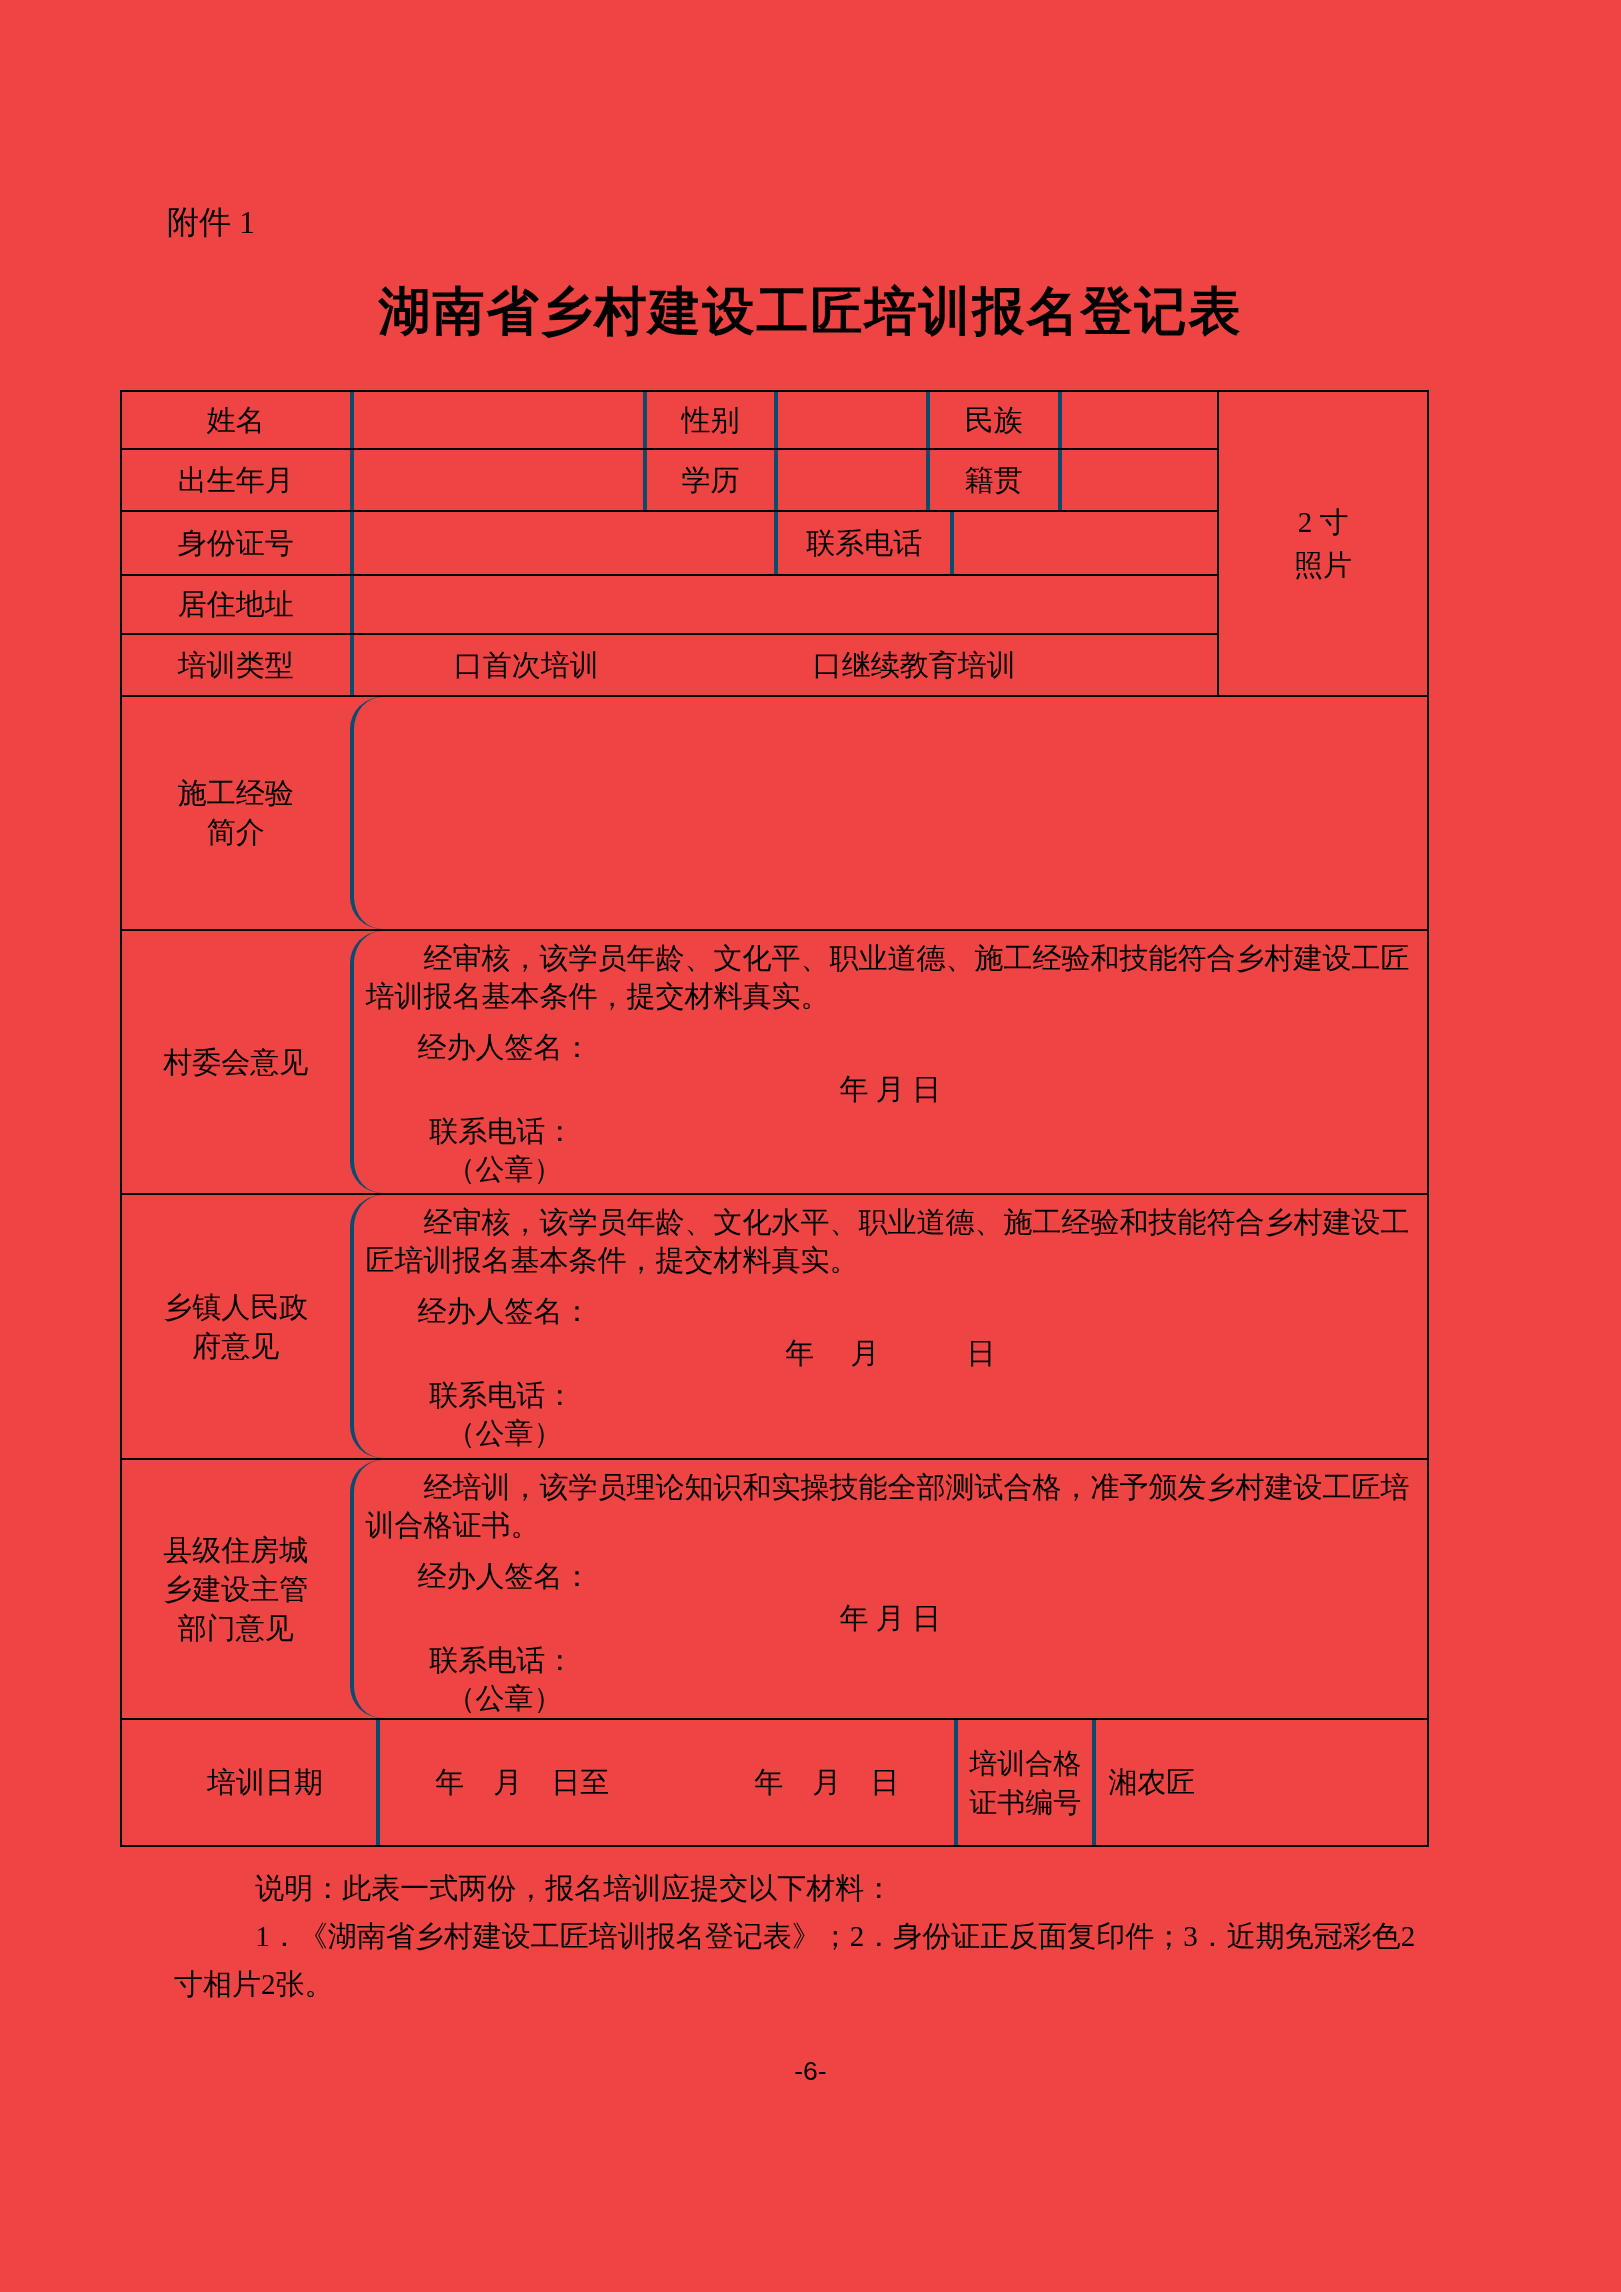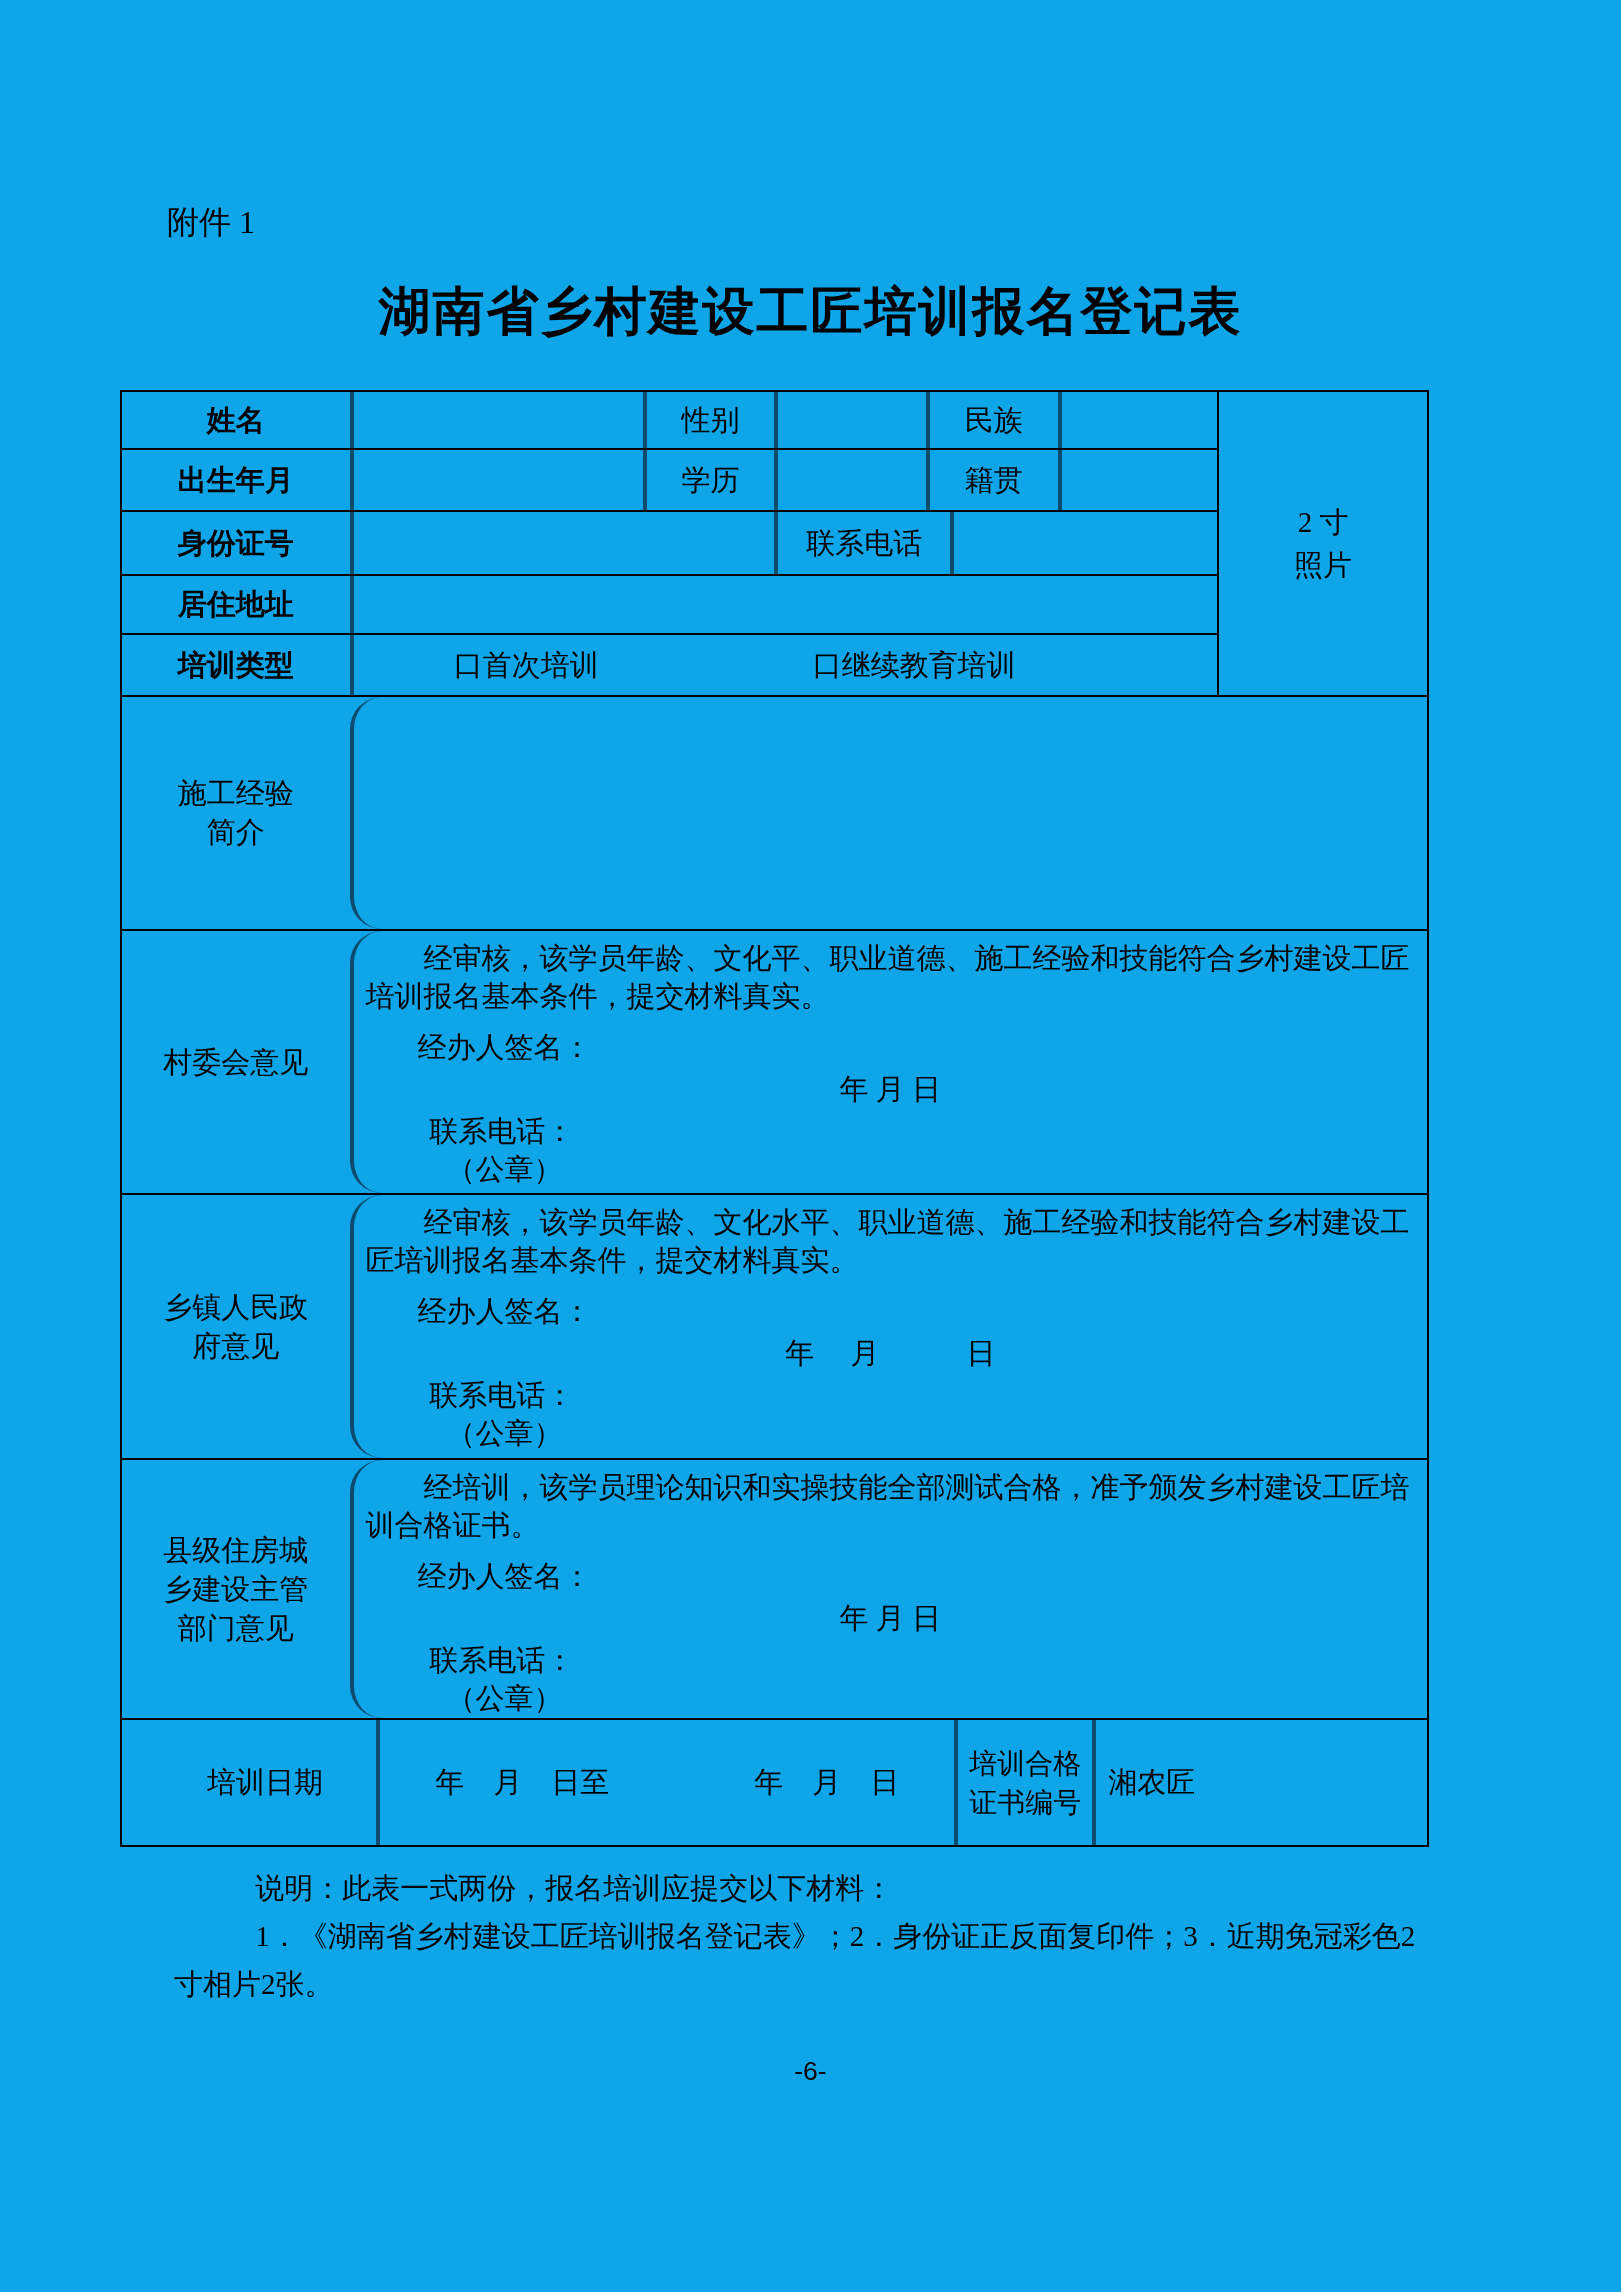--- a/index.html
+++ b/index.html
@@ -1,21 +1,21 @@
 <!DOCTYPE html>
 <html><head>
 <meta charset="utf-8">
 <style>
   * { margin:0; padding:0; box-sizing:border-box; }
   html,body { background:#e8e8e8; }
   .page {
     position:relative;
     width:1621px; height:2293px;
     margin:0 auto;
-    background:#0ea5e9;
+    background:#ef4444;
     color:#000;
     font-family:"Liberation Serif","DejaVu Serif",serif;
     font-size:29px;
     overflow:hidden;
   }
   .attachment {
     position:absolute; left:167px; top:201px;
     font-size:32px;
   }
   .doc-title {
@@ -43,21 +43,21 @@
     width:16.09%; border-left:2px solid #000; border-bottom:2.9px solid #000;
     display:flex; flex-direction:column; align-items:center; justify-content:center;
     line-height:43px;
   }
   
   .r1 { height:58px; } .r2 { height:62px; } .r3 { height:64px; }
   .r4 { height:59px;justify-content:space-between; } .r5 { height:62px; }
   .r6 { height:234px; } .r7 { height:264px; } .r8 { height:265px; }
   .r9 { height:260px; } .r10 { height:125px;padding-left:32px; }
   
-  .w-label  { width:20.78%;font-weight:bold; }
+  .w-label  { width:20.78%; }
   .w-val1   { width:26.76%; }
   .w-slab   { width:12.04%; }
   .w-val2   { width:13.83%; }
   .w-mlab   { width:12.04%; }
   .w-val3   { flex:1; }
   .w-idval  { width:38.80%; }
   .w-phlab  { width:16.06%; }
   .w-phval  { flex:1; }
   .w-wide   { flex:1; }
   

